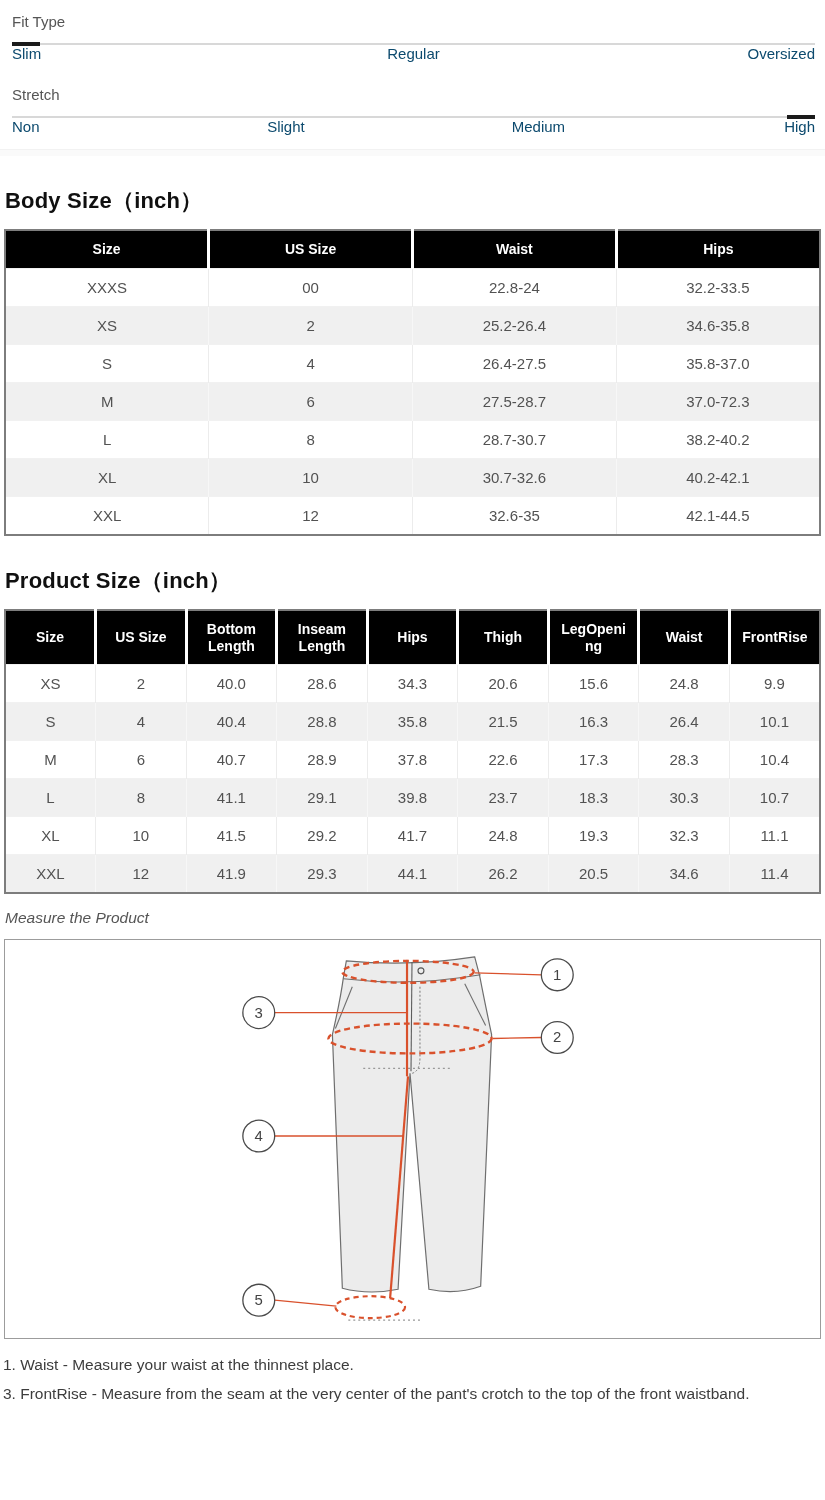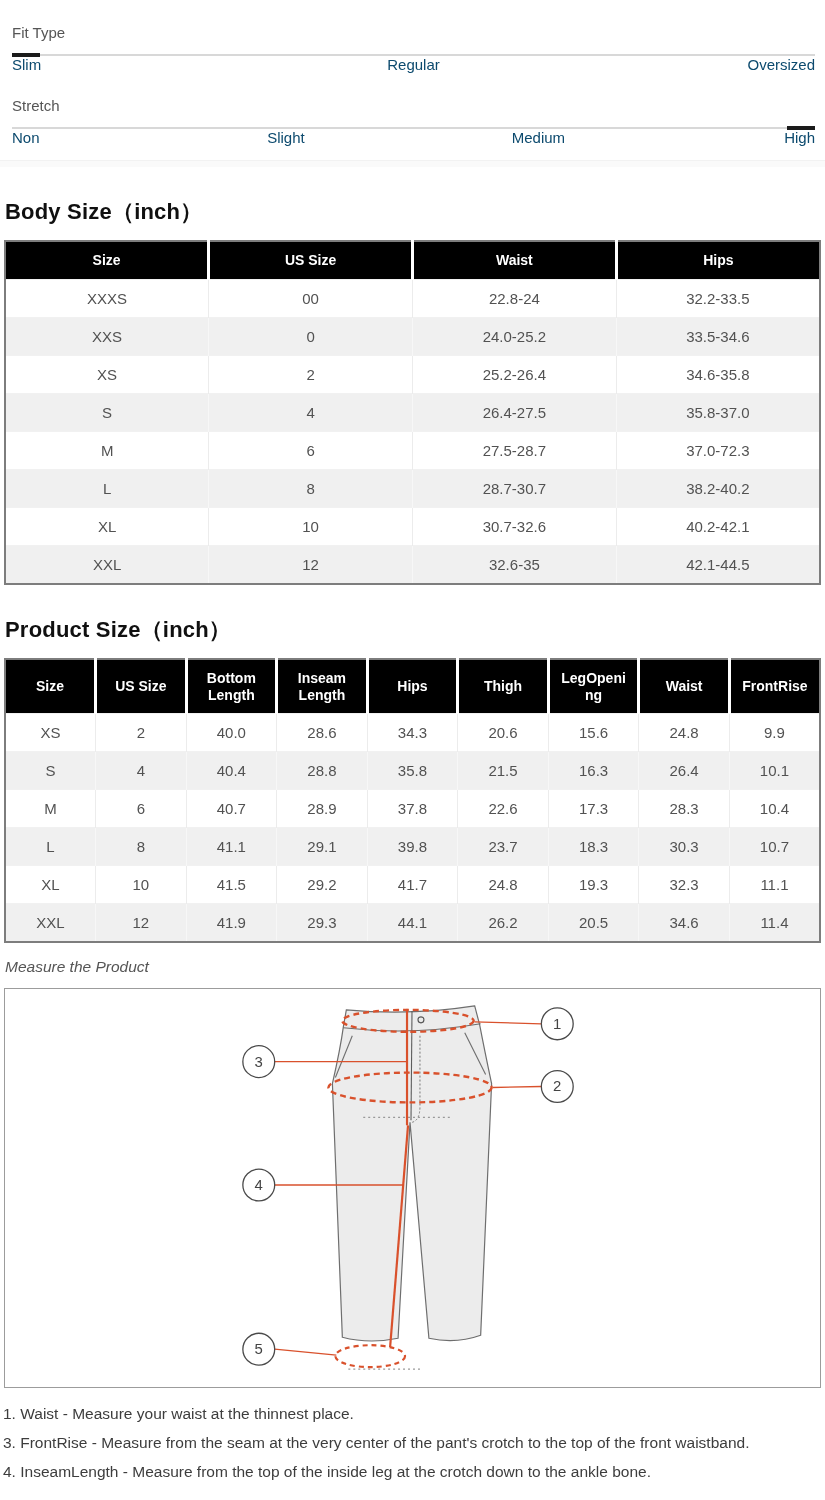--- a/index.html
+++ b/index.html
@@ -5,21 +5,21 @@
   * { box-sizing: border-box; margin: 0; padding: 0; }
   html, body { background: #fff; }
   body {
     width: 825px; height: 1500px; overflow: hidden;
     font-family: "Liberation Sans", "DejaVu Sans", sans-serif;
     color: #444;
   }
   .page { width: 825px; }
 
   
-  .attrs { padding: 24px 10px 0 12px; }
+  .attrs { padding: 13px 10px 0 12px; }
   .attr-label { font-size: 15px; color: #555; }
   .track { position: relative; height: 2px; background: #d8d8d8; margin-top: 13px; }
   .marker { position: absolute; top: -1px; width: 28px; height: 4px; background: #1b1b1b; }
   .scale-labels { position: relative; height: 19px; font-size: 15px; color: #0c4a6e; }
   .scale-labels span { position: absolute; top: 0; white-space: nowrap; }
   .attr + .attr { margin-top: 22px; }
   .attrs-divider { height: 7px; background: #fafafa; border-top: 1px solid #f2f2f2; margin: 12px -10px 0 -12px; }
 
   
   h2 { font-size: 22px; font-weight: 700; color: #101010; margin: 30px 0 13px 5px; letter-spacing: .2px; }
@@ -95,26 +95,20 @@
           <th>Waist</th>
           <th>Hips</th>
         </tr>
       </thead>
     <tbody>
         <tr>
           <td>XXXS</td>
           <td>00</td>
           <td>22.8-24</td>
           <td>32.2-33.5</td>
-        </tr>
-        <tr>
-          <td>XXS</td>
-          <td>0</td>
-          <td>24.0-25.2</td>
-          <td>33.5-34.6</td>
         </tr>
         <tr>
           <td>XS</td>
           <td>2</td>
           <td>25.2-26.4</td>
           <td>34.6-35.8</td>
         </tr>
         <tr>
           <td>S</td>
           <td>4</td>
@@ -280,16 +274,15 @@
         <text x="254" y="202">4</text>
         <circle cx="254" cy="362" r="16" fill="#fff" stroke="#4a4a4a" stroke-width="1.3"></circle>
         <text x="254" y="367">5</text>
       </g>
     </svg>
   </div>
 
   <ol class="notes">
       <li>1. Waist - Measure your waist at the thinnest place.</li>
       <li>3. FrontRise - Measure from the seam at the very center of the pant's crotch to the top of the front waistband.</li>
-      <li>4. InseamLength - Measure from the top of the inside leg at the crotch down to the ankle bone.</li>
     </ol>
 
 </div>
 
 </body></html>

